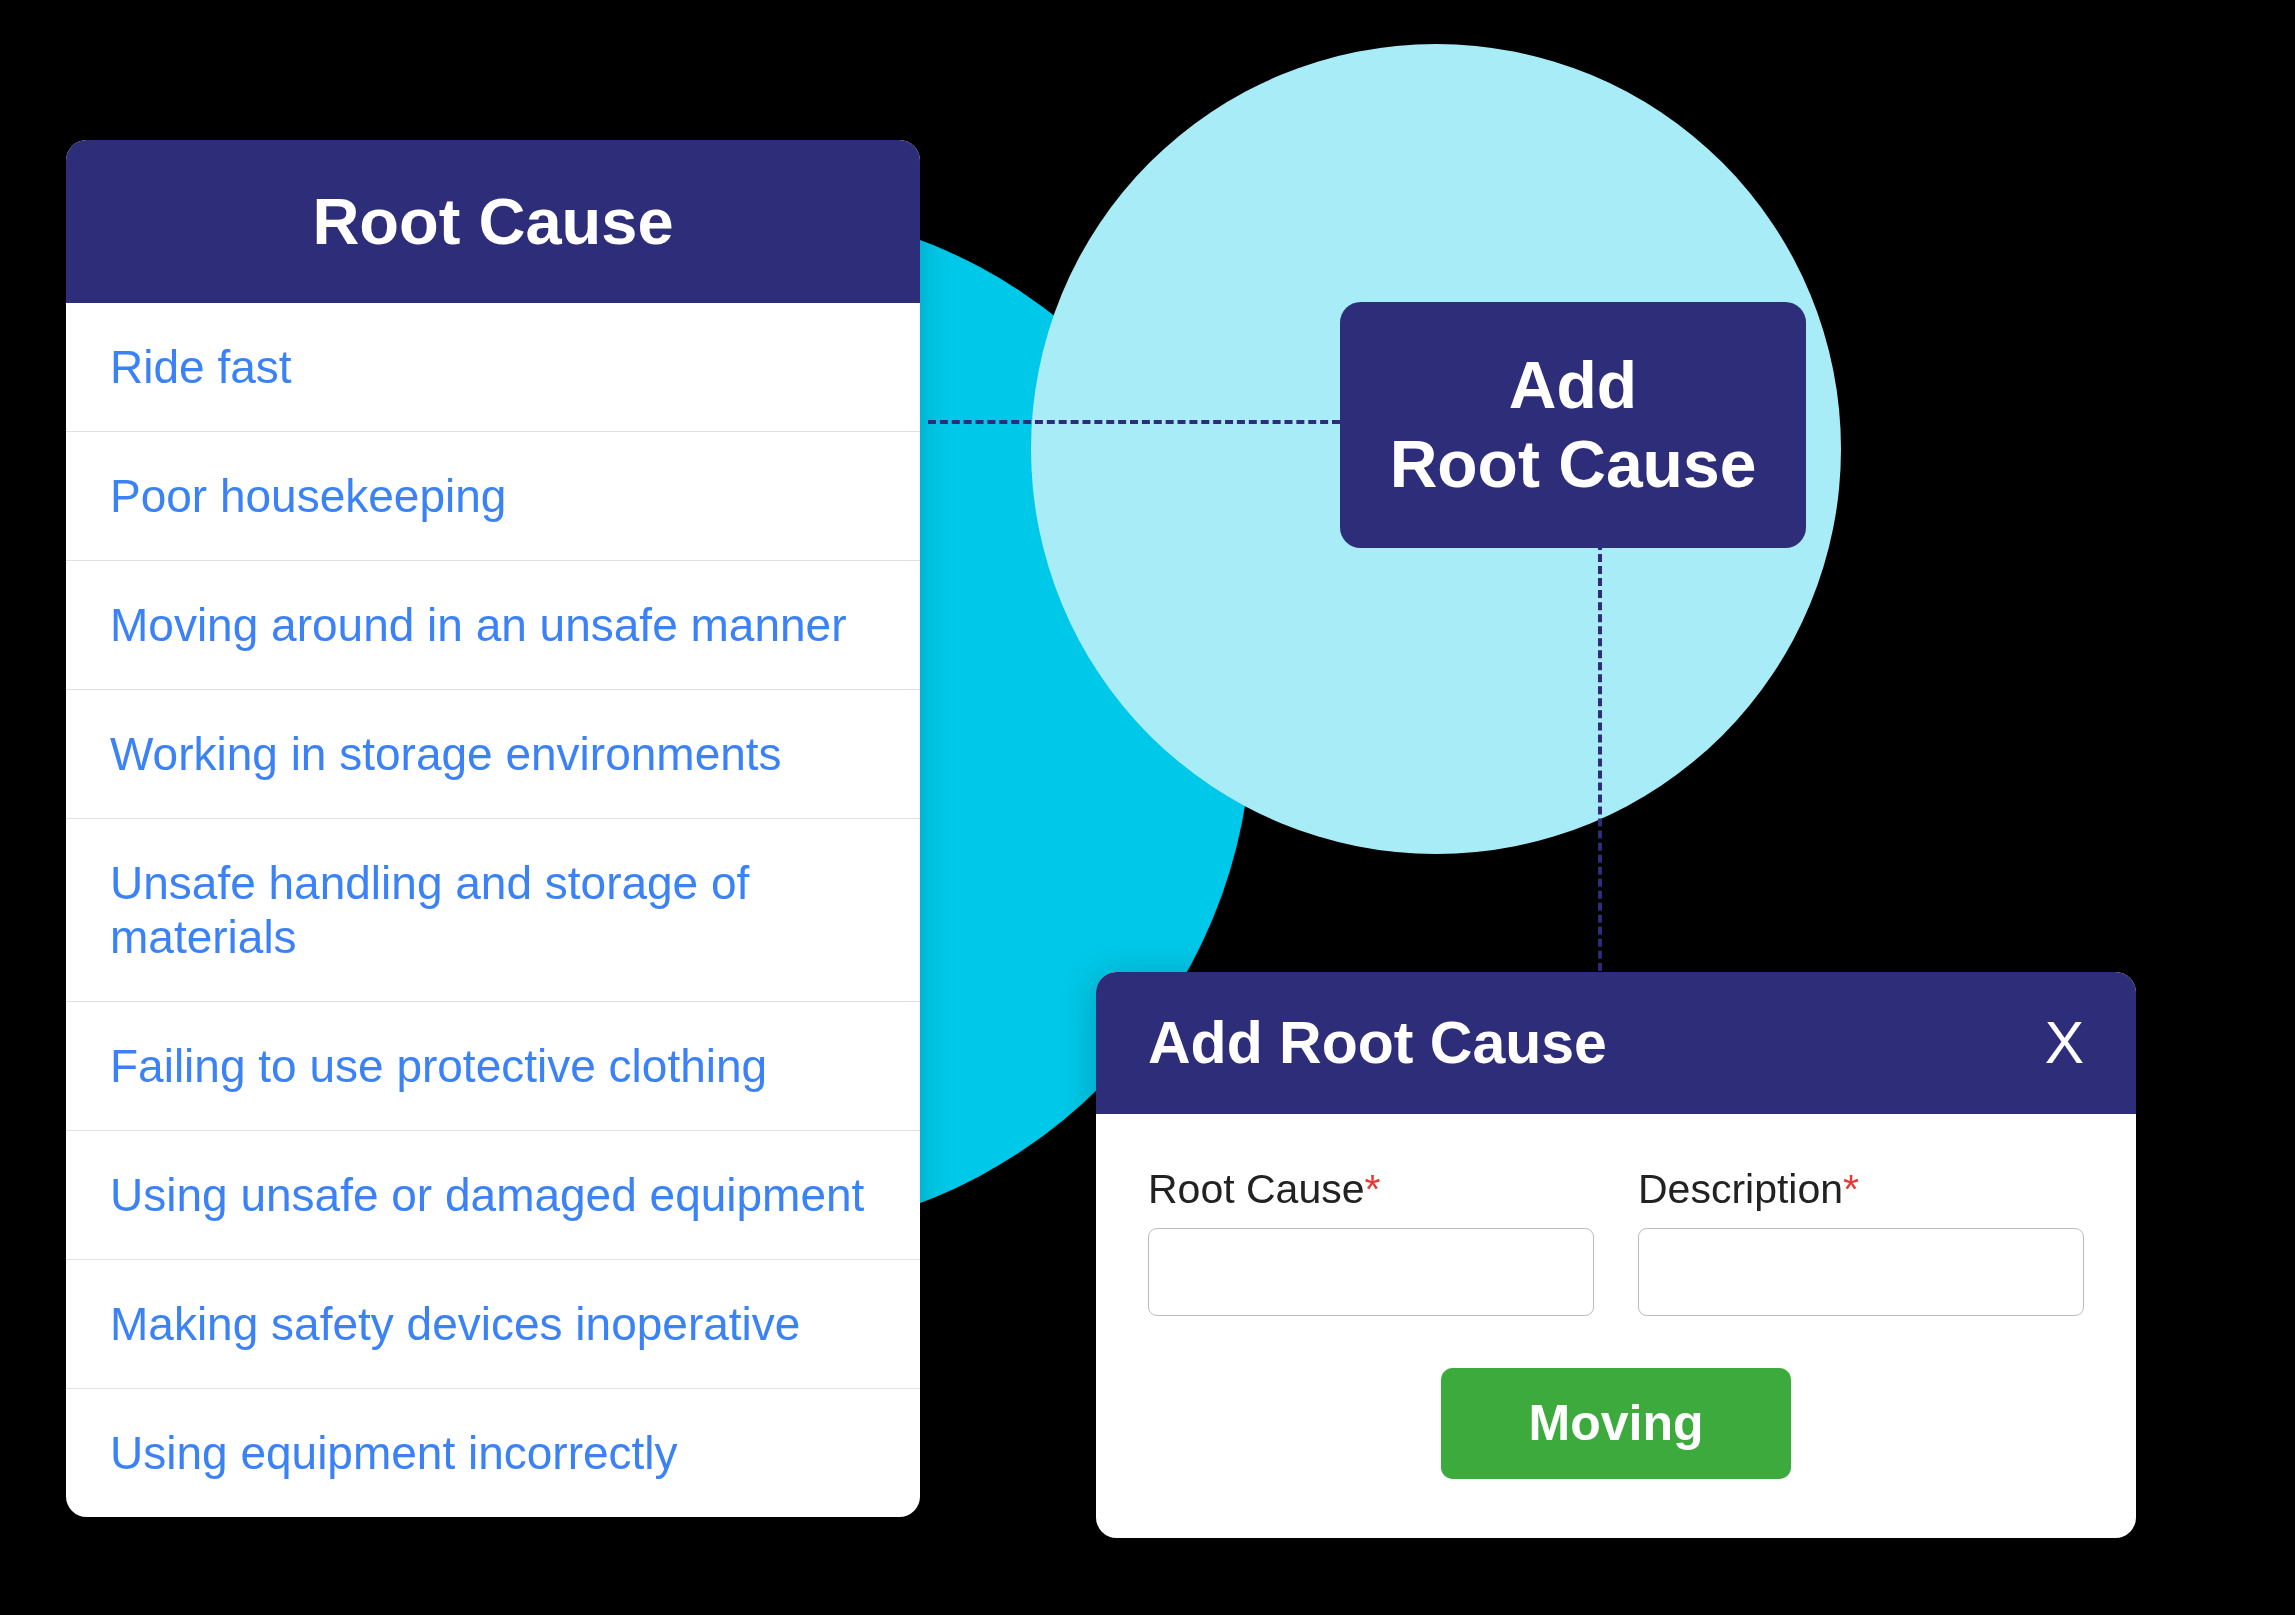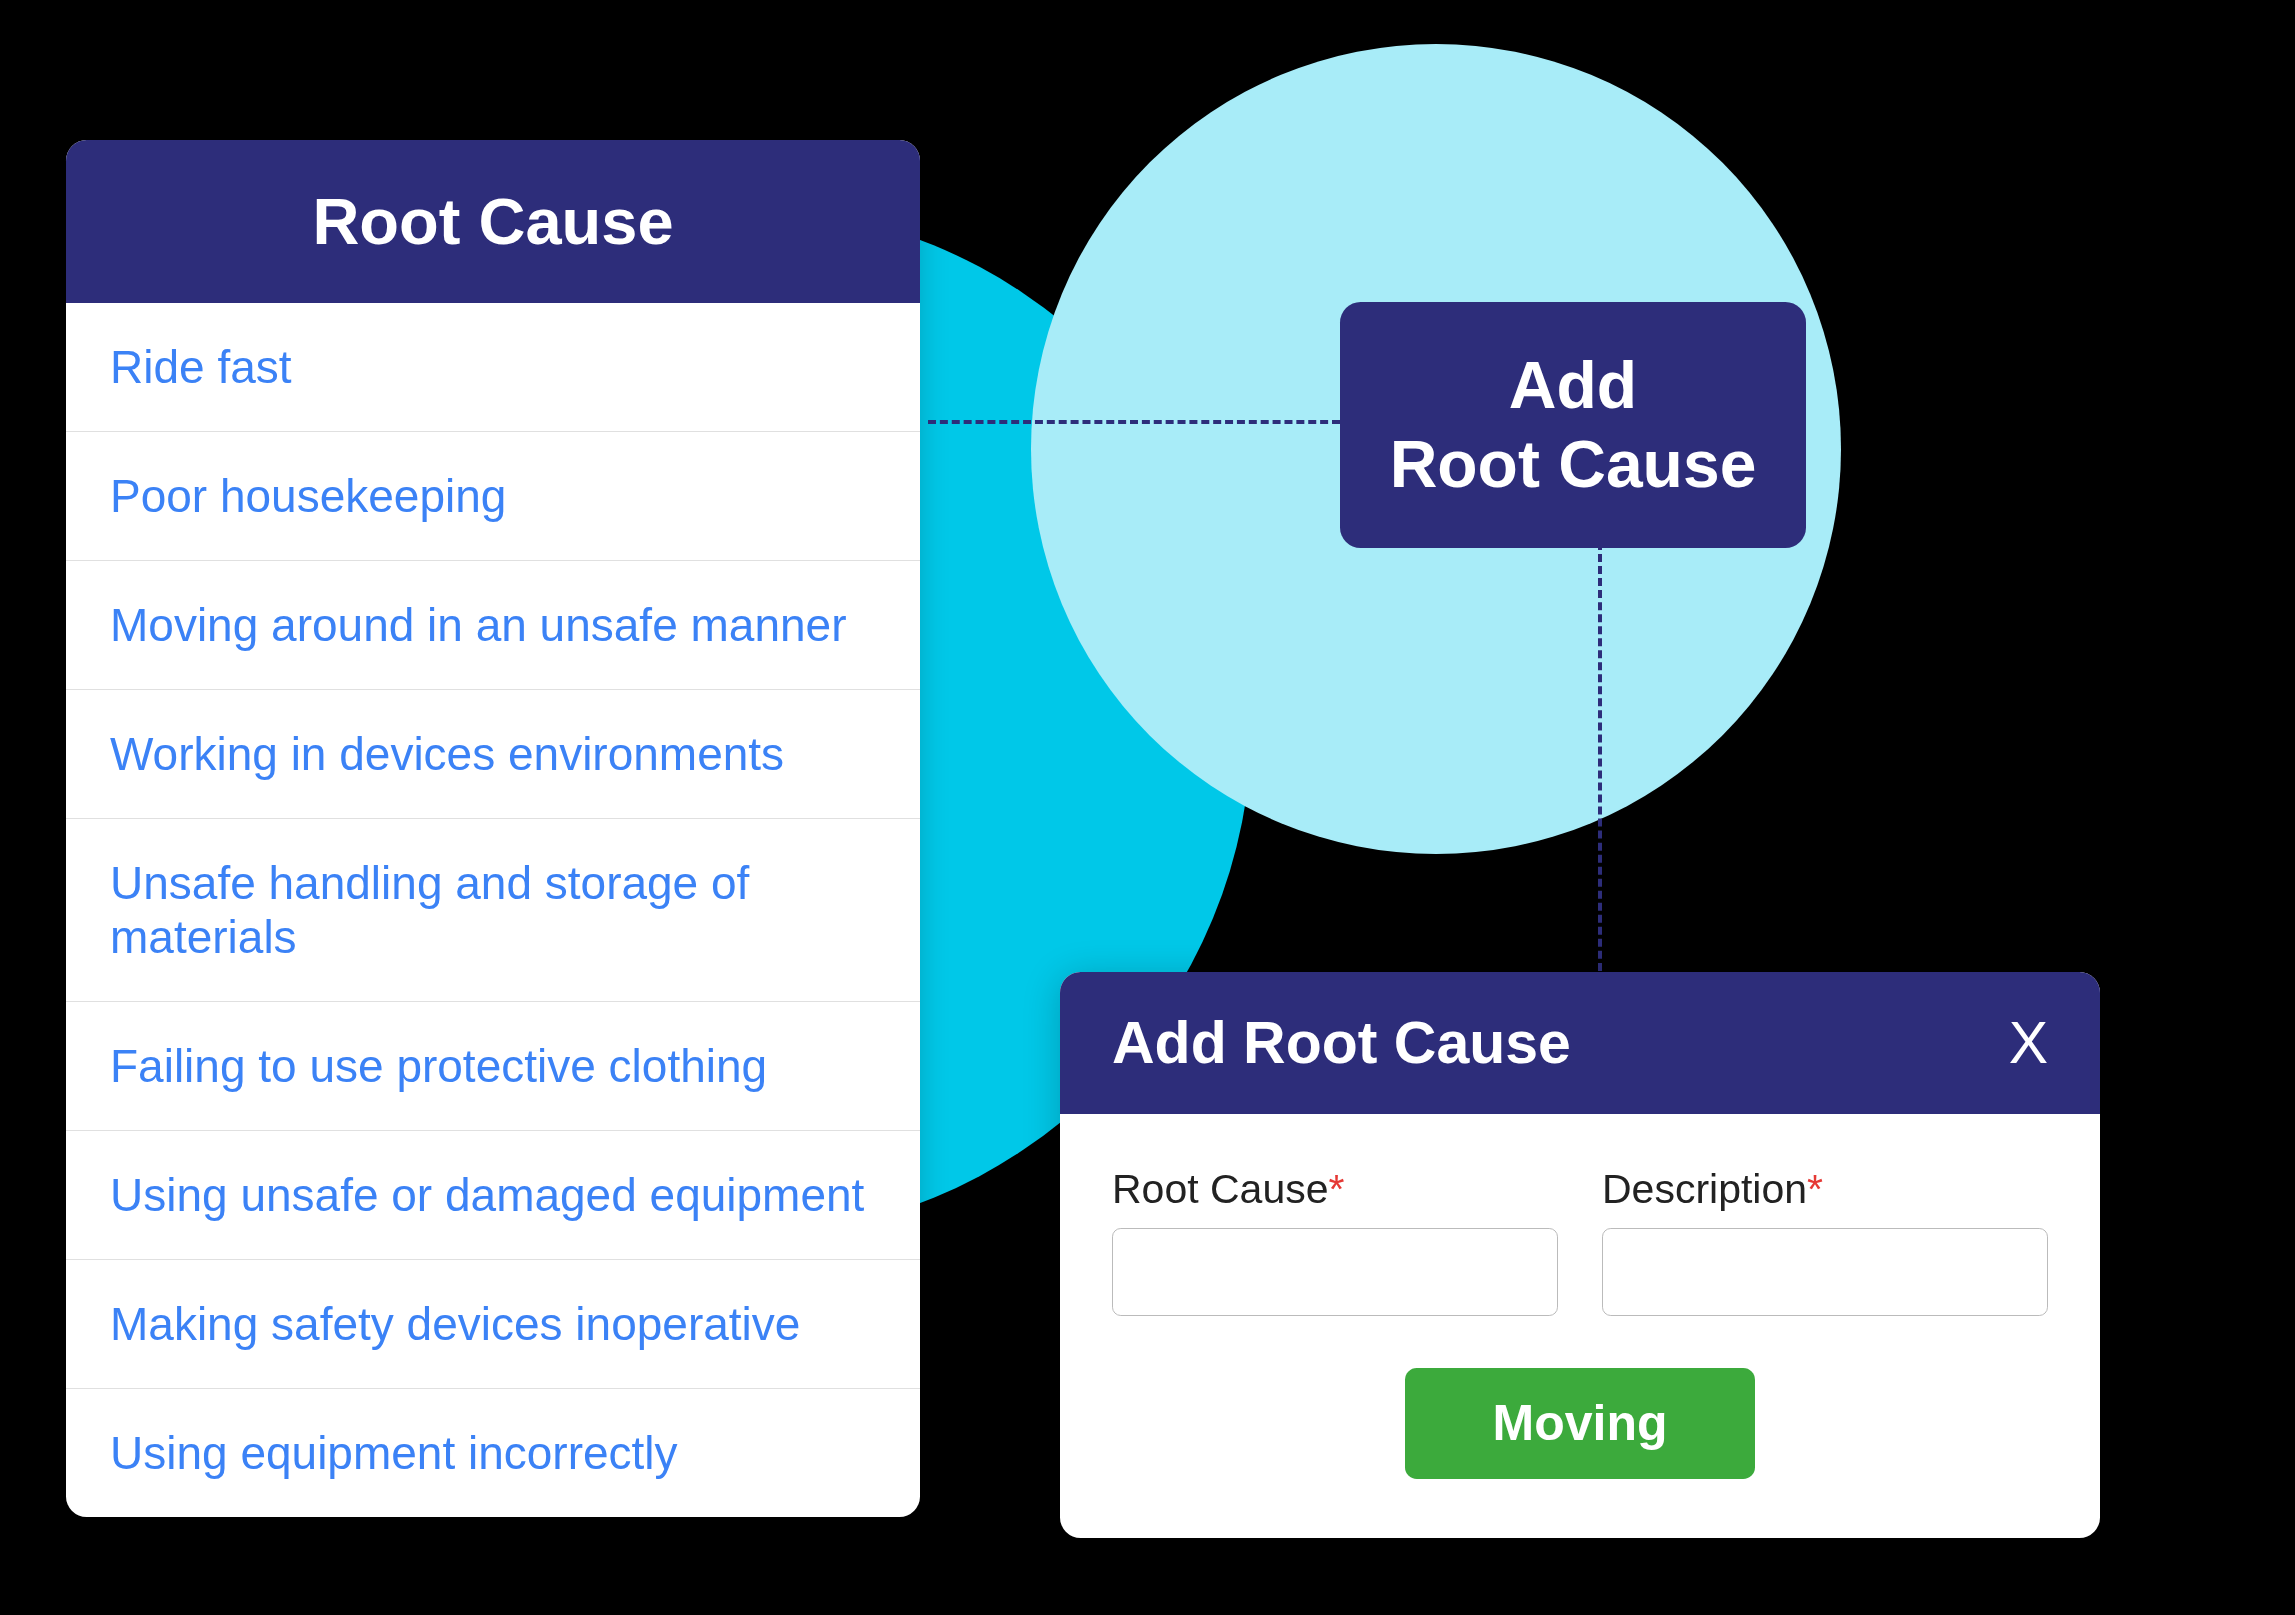--- a/index.html
+++ b/index.html
@@ -105,21 +105,21 @@
       top: 530px;
       left: 1598px;
       height: 501px;
       border-left: 4.4px dashed #2d2d7a;
     }
 
     
     .add-root-cause-dialog {
       position: absolute;
       top: 972px;
-      left: 1060px;
+      left: 1096px;
       width: 1040px;
       background: #fff;
       border-radius: 20.6px;
       box-shadow: 0 5.9px 37px rgba(0,0,0,0.22);
       overflow: hidden;
     }
 
     .dialog-header {
       background: #2d2d7a;
       color: #fff;
@@ -201,21 +201,21 @@
 
 <div class="circle-light">
 </div>
 
 <div class="root-cause-card">
   <div class="root-cause-header">Root Cause</div>
   <ul class="root-cause-list">
     <li>Ride fast</li>
     <li>Poor housekeeping</li>
     <li>Moving around in an unsafe manner</li>
-    <li>Working in devices environments</li>
+    <li>Working in storage environments</li>
     <li>Unsafe handling and storage of materials</li>
     <li>Failing to use protective clothing</li>
     <li>Using unsafe or damaged equipment</li>
     <li>Making safety devices inoperative</li>
     <li>Using equipment incorrectly</li>
   </ul>
 </div>
 
 <div class="dashed-line-horizontal">
 </div>

